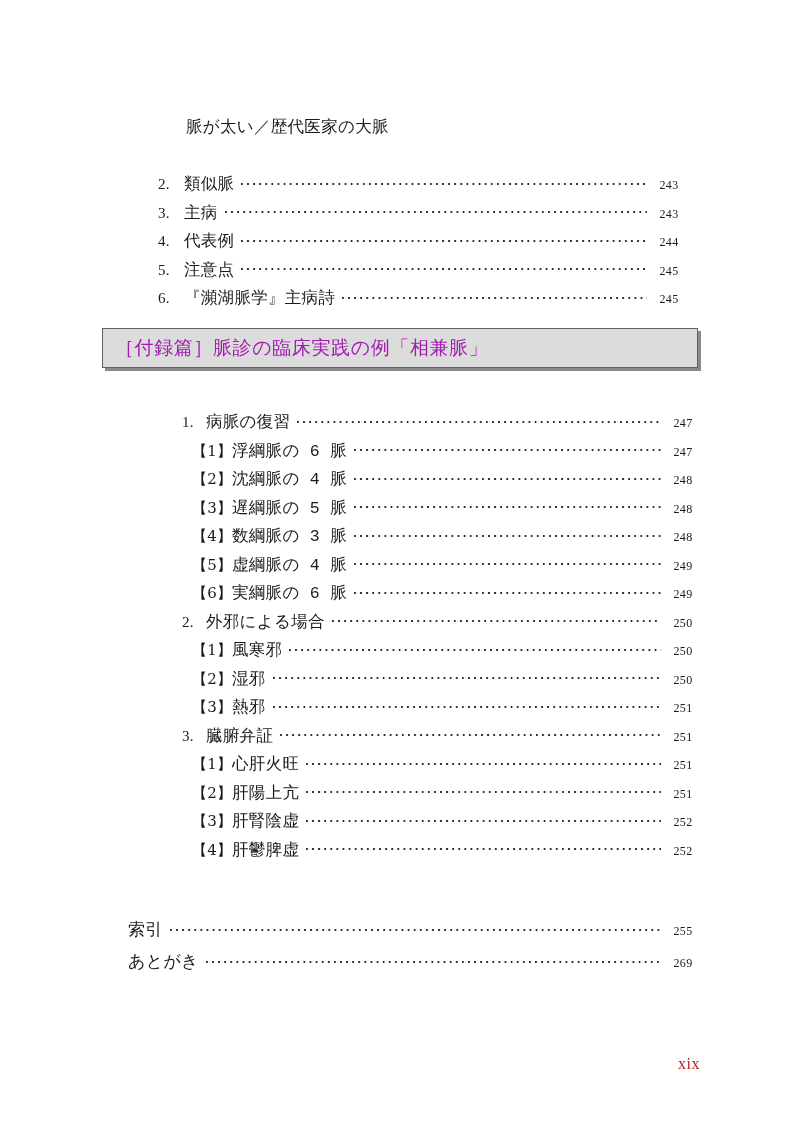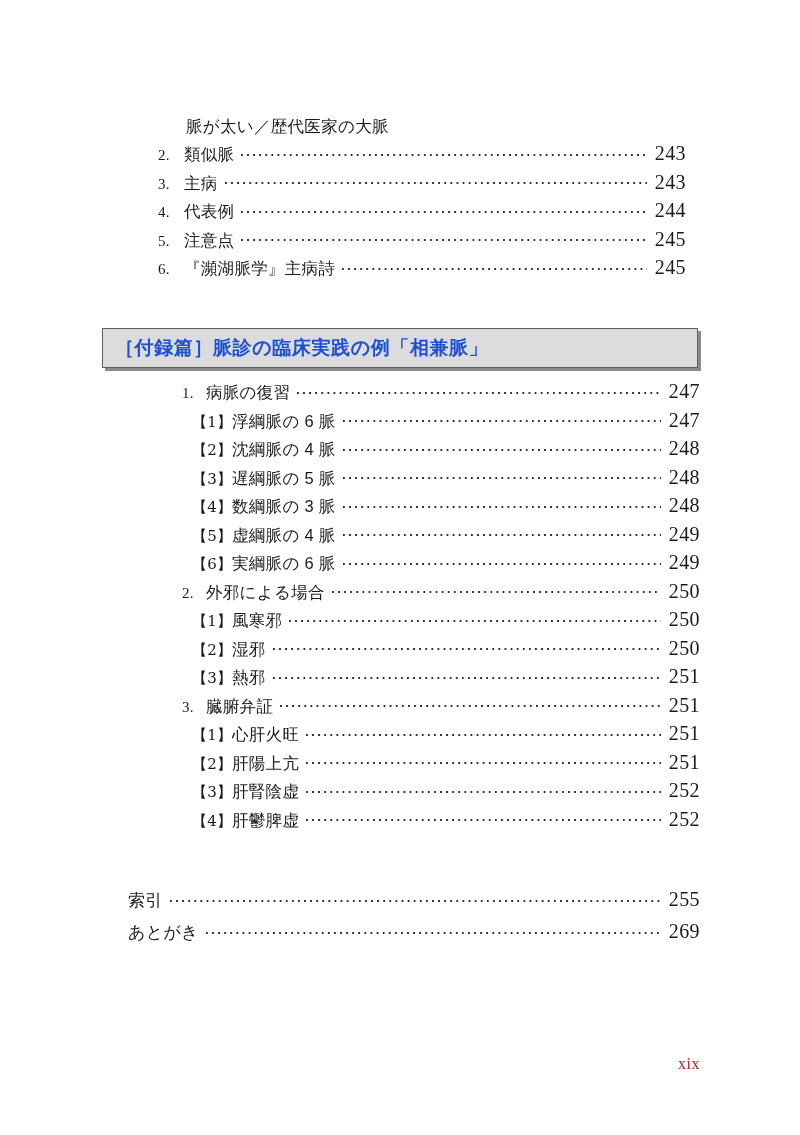--- a/index.html
+++ b/index.html
@@ -34,21 +34,21 @@
   .toc-num {
     flex: 0 0 auto;
     font-family: "Liberation Serif", "DejaVu Serif", serif;
     font-size: 15px;
     letter-spacing: 0.2px;
     white-space: nowrap;
   }
   .toc-label {
     flex: 0 0 auto;
     font-size: 16.5px;
-    font-family: Liberation Sans, sans-serif;
+    font-family: Liberation Mono, monospace;
     white-space: nowrap;
     letter-spacing: 0.3px;
   }
   .toc-dots {
     flex: 1 1 auto;
     position: relative;
     height: 1em;
     overflow: hidden;
     margin: 0 5px 0 7px;
   }
@@ -59,24 +59,25 @@
     right: 0;
     bottom: 0.28em;
     height: 2px;
     background-image: radial-gradient(circle at 1px 1px, #2a2a2a 1px, rgba(0,0,0,0) 1.3px);
     background-size: 6.1px 2px;
     background-repeat: repeat-x;
   }
   .toc-page {
     flex: 0 0 auto;
     width: 34px;
-    text-align: right;
-    font-size: 20px;
+    text-align: center;
+    font-size: 12px;
     font-family: "Liberation Serif", "DejaVu Serif", serif;
     letter-spacing: 0.4px;
+    margin-top: 36px;
   }
 
   
   .top-block {
     position: absolute;
     left: 158px;
     top: 112px;
     width: 528px;
   }
   .subhead-line {
@@ -100,22 +101,22 @@
     background: #dcdcdc;
     border: 1.3px solid #5e5e5e;
     box-shadow: 3px 3px 0 0 #8a8a8a;
     box-sizing: border-box;
     display: flex;
     align-items: center;
   }
   .banner-title {
     font-family: "DejaVu Sans", "Liberation Sans", sans-serif;
     font-size: 19px;
-    font-weight: 700;
-    color: #1d4ed8;
+    font-weight: 400;
+    color: #a21caf;
     padding-left: 12px;
     letter-spacing: 0.6px;
     white-space: nowrap;
   }
 
   
   .appendix-block {
     position: absolute;
     left: 182px;
     top: 380px;

